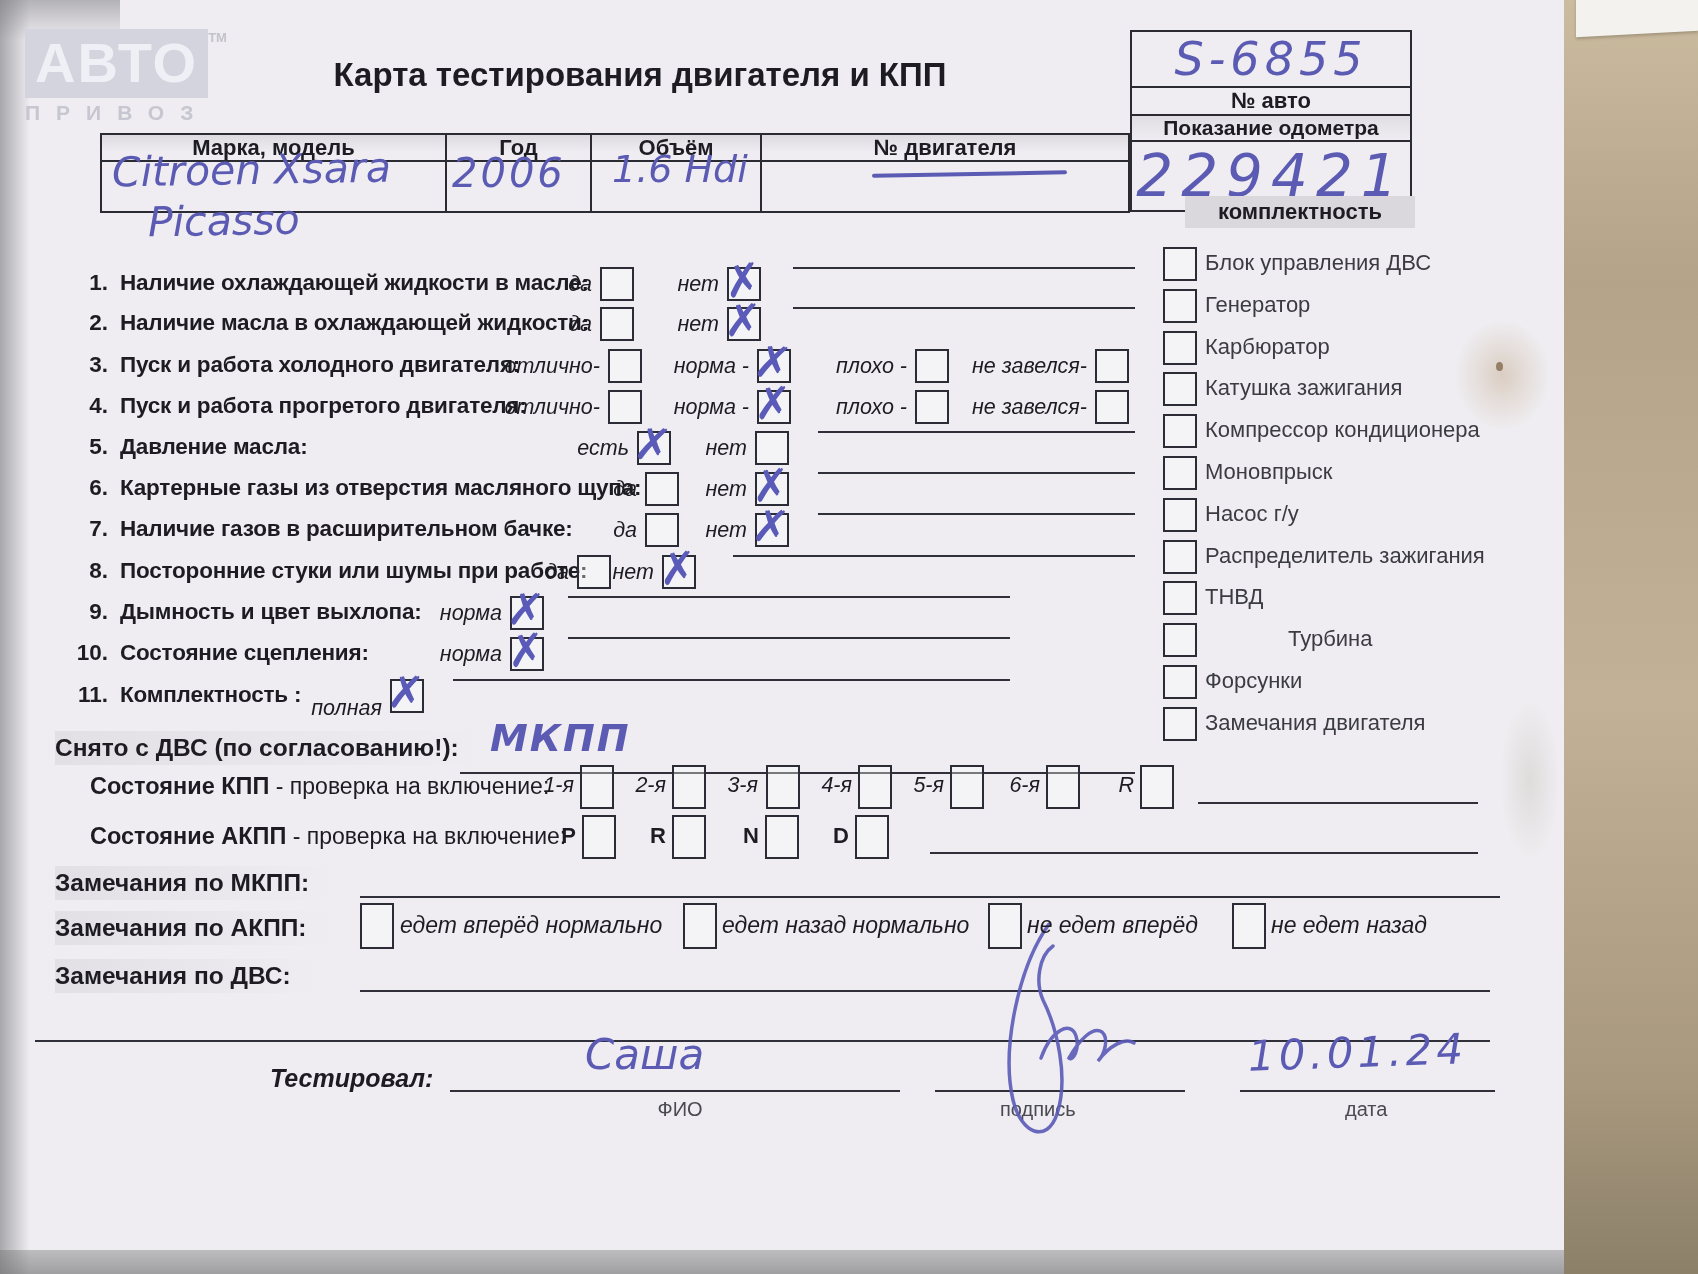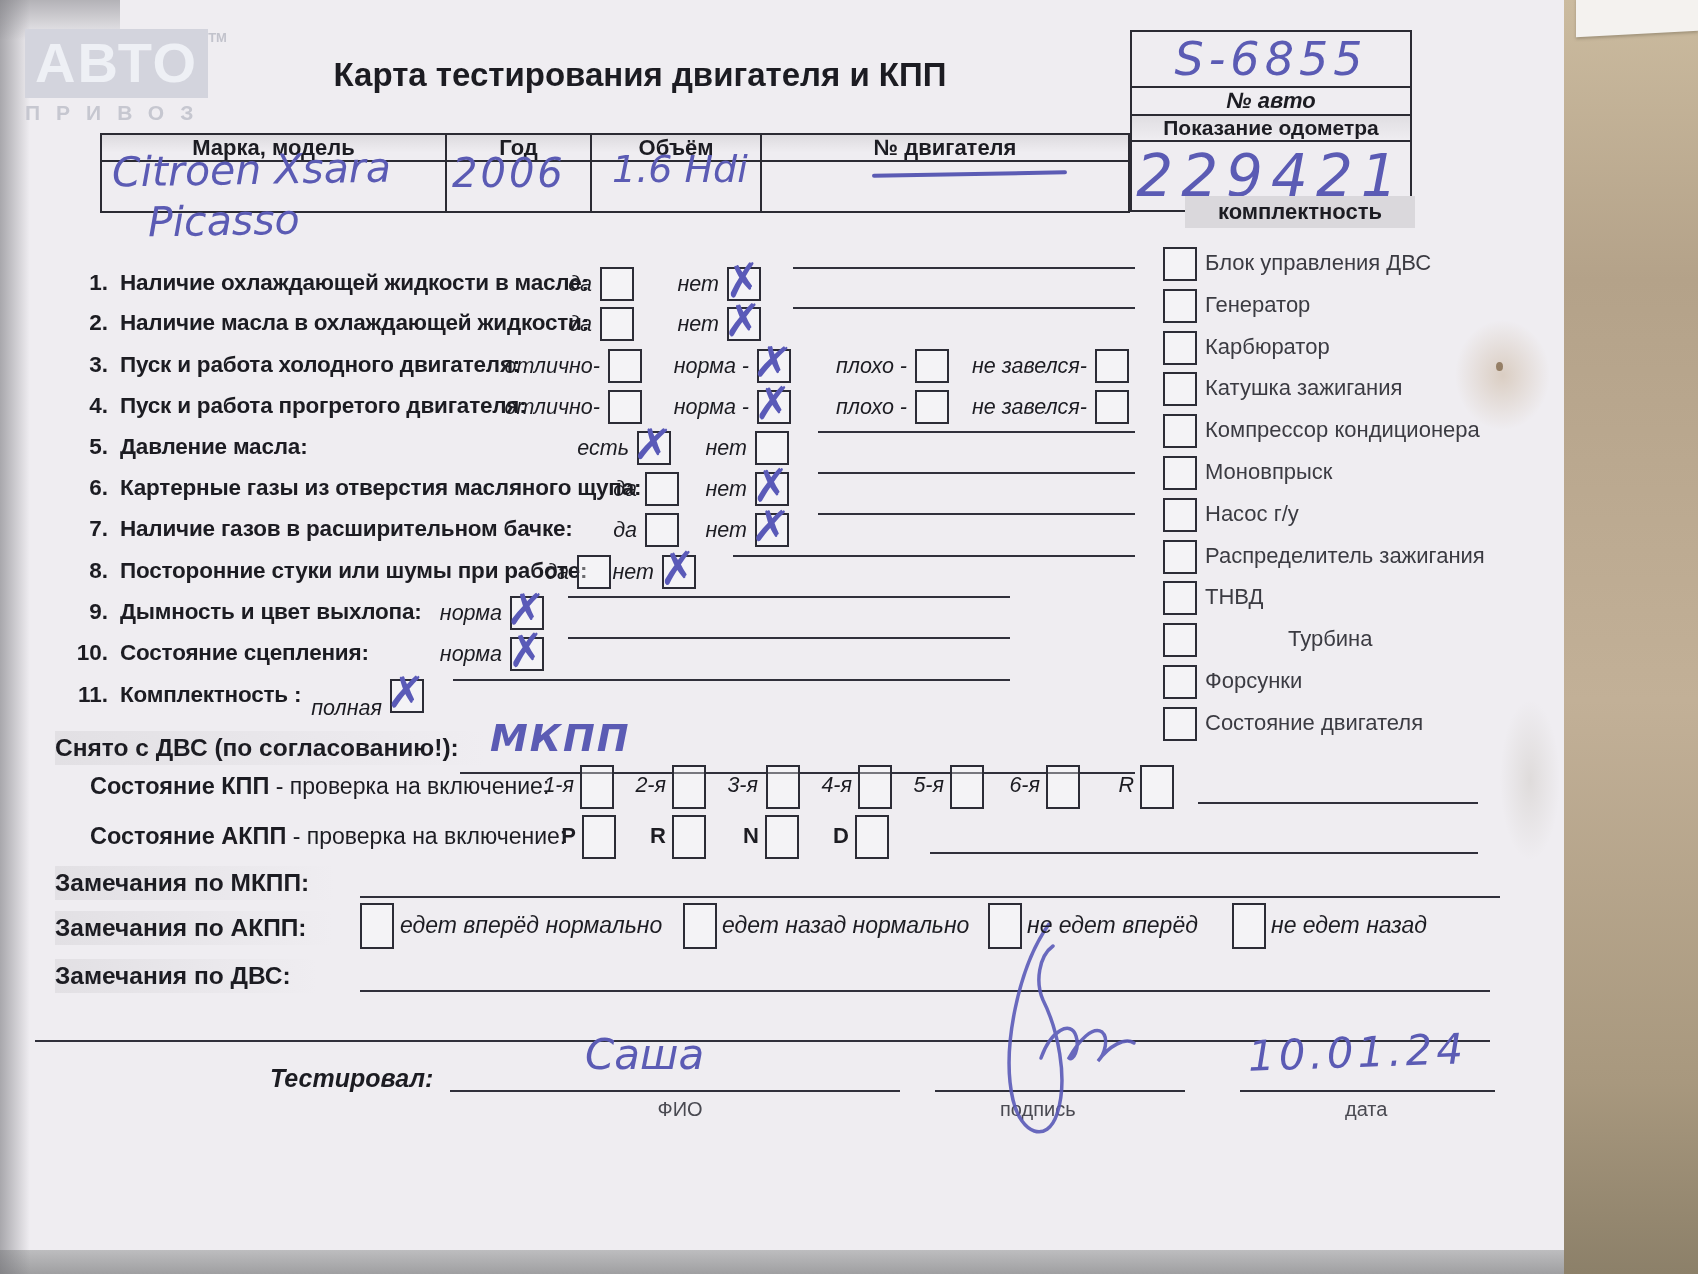--- a/index.html
+++ b/index.html
@@ -36,21 +36,21 @@
   .vtable .hcell{border-right:2px solid #2b2b33;border-bottom:2px solid #2b2b33;
     font-weight:bold;font-size:22px;text-align:center;line-height:26px;
     background:linear-gradient(180deg,#dddbdf, #efedf1 70%);}
   .vtable .vcell{border-right:2px solid #2b2b33;}
   .vtable .last{border-right:none;}
   
   .carbox{position:absolute;left:1130px;top:30px;width:282px;height:182px;
     border:2.5px solid #2b2b33;box-sizing:border-box;display:flex;flex-direction:column;}
   .carbox .r1{height:64px;border-bottom:2px solid #2b2b33;display:flex;align-items:center;justify-content:center;}
   .carbox .r2{height:30px;border-bottom:2px solid #2b2b33;font-weight:bold;font-size:22px;
-    display:flex;align-items:center;justify-content:center;font-style:italic;}
+    display:flex;align-items:center;justify-content:center;}
   .carbox .r3{height:30px;border-bottom:2px solid #2b2b33;font-weight:bold;font-size:21px;
     display:flex;align-items:center;justify-content:center;background:linear-gradient(180deg,#e0dee2,#efedf1);}
   .carbox .r4{flex:1;display:flex;align-items:center;justify-content:center;}
   
   .hw{font-family:"DejaVu Sans",sans-serif;font-style:italic;color:#5b5bb4;white-space:nowrap;}
   
   .row-num{position:absolute;left:58px;width:50px;text-align:right;font-weight:bold;font-size:22.5px;top:3px;}
   .row-label{position:absolute;left:120px;top:3px;font-size:22.5px;font-weight:bold;letter-spacing:-0.2px;white-space:nowrap;}
   .opt-label{position:absolute;top:5px;width:172px;text-align:right;font-style:italic;font-size:21.5px;white-space:nowrap;}
   .cbox{position:absolute;top:0;width:30px;height:30px;border:2.5px solid #2c2c36;background:rgba(255,255,255,.35);}
@@ -303,21 +303,21 @@
       <div class="comp-label" style="left: 1205px; top: 501px;">Насос г/у</div>
       <div class="cbox" style="left: 1163px; top: 540px;"></div>
       <div class="comp-label" style="left: 1205px; top: 543px;">Распределитель зажигания</div>
       <div class="cbox" style="left: 1163px; top: 581px;"></div>
       <div class="comp-label" style="left: 1205px; top: 584px;">ТНВД</div>
       <div class="cbox" style="left: 1163px; top: 623px;"></div>
       <div class="comp-label" style="left: 1268px; top: 626px; margin-left: 20px;">Турбина</div>
       <div class="cbox" style="left: 1163px; top: 665px;"></div>
       <div class="comp-label" style="left: 1205px; top: 668px;">Форсунки</div>
       <div class="cbox" style="left: 1163px; top: 707px;"></div>
-      <div class="comp-label" style="left: 1205px; top: 710px;">Состояние двигателя</div>
+      <div class="comp-label" style="left: 1205px; top: 710px;">Замечания двигателя</div>
       <div class="gear-label" style="left: 508px; top: 773px;">1-я</div>
       <div class="gbox" style="left: 580px; top: 765px;"></div>
       <div class="gear-label" style="left: 600px; top: 773px;">2-я</div>
       <div class="gbox" style="left: 672px; top: 765px;"></div>
       <div class="gear-label" style="left: 692px; top: 773px;">3-я</div>
       <div class="gbox" style="left: 766px; top: 765px;"></div>
       <div class="gear-label" style="left: 786px; top: 773px;">4-я</div>
       <div class="gbox" style="left: 858px; top: 765px;"></div>
       <div class="gear-label" style="left: 878px; top: 773px;">5-я</div>
       <div class="gbox" style="left: 950px; top: 765px;"></div>

